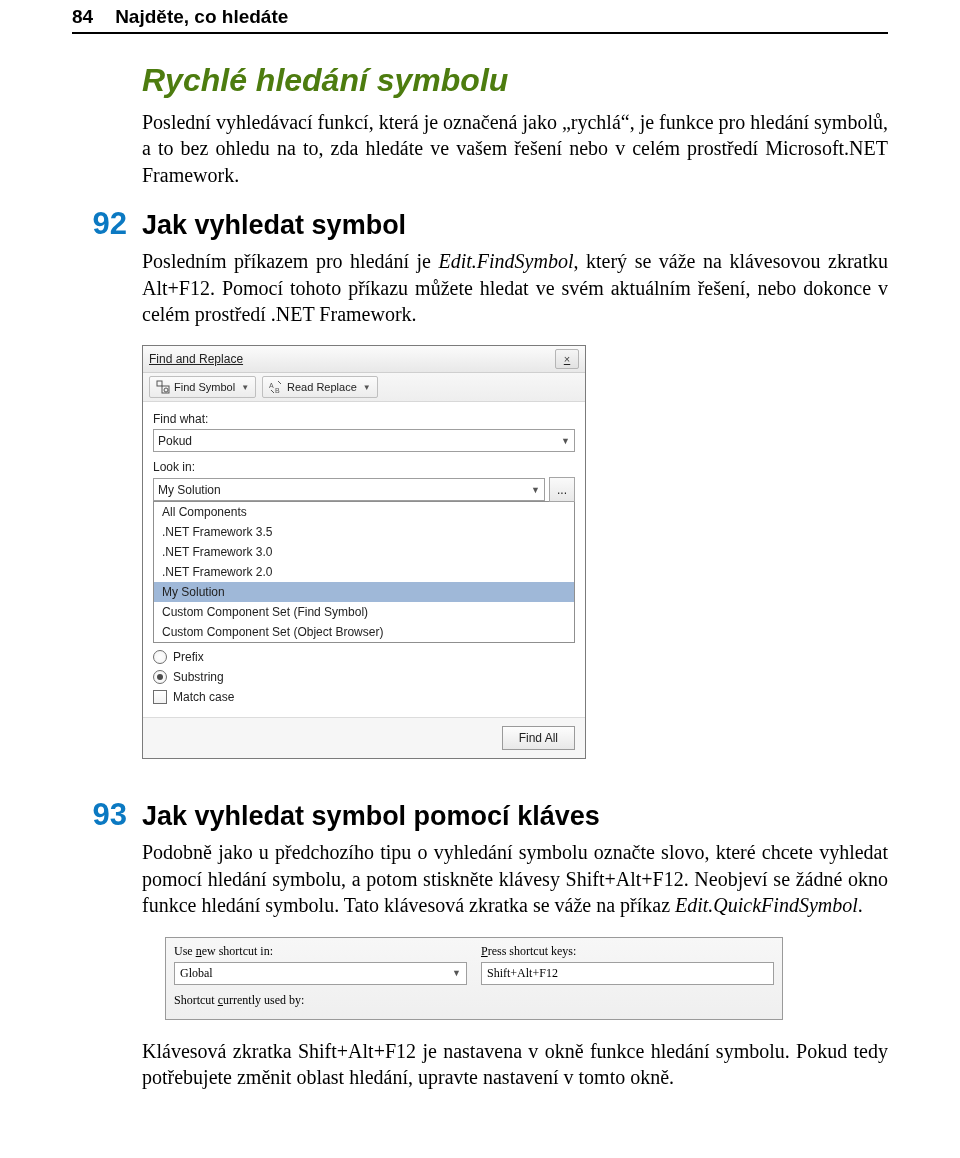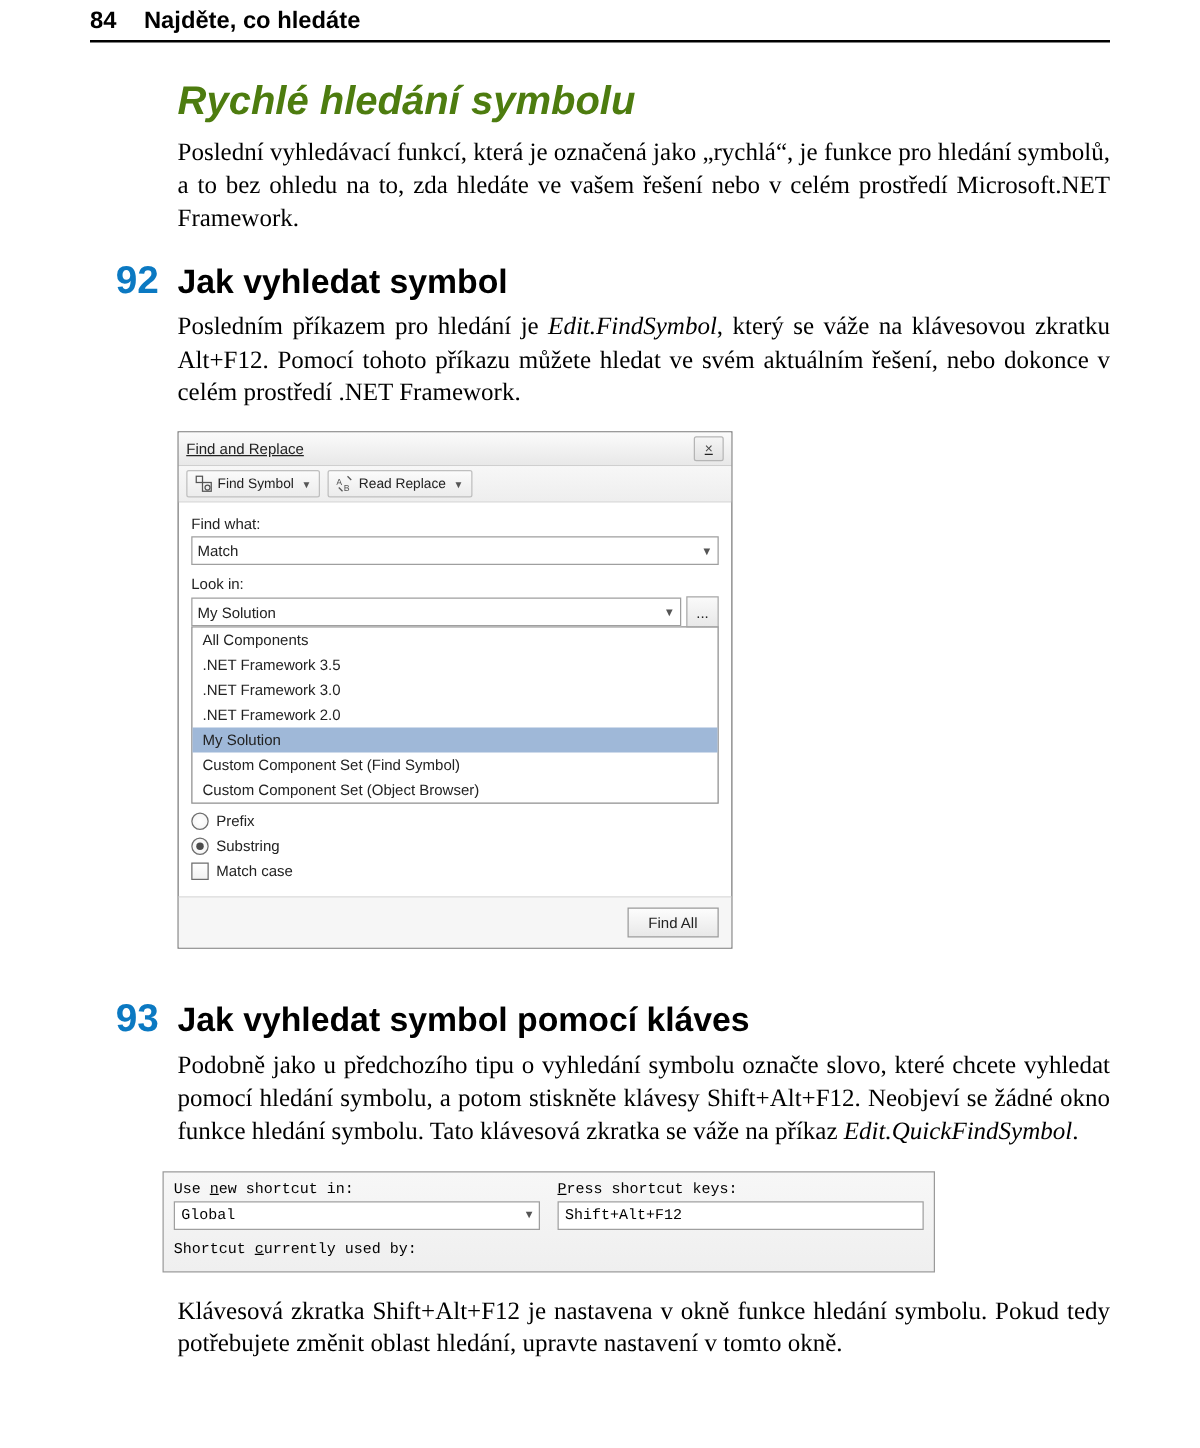--- a/index.html
+++ b/index.html
@@ -182,24 +182,24 @@
     border: 1px solid #9a9a9a;
     background: linear-gradient(#fdfdfd,#e8e8e8);
     padding: 0 16px;
     display: flex; align-items: center;
     font-size: 12px;
     cursor: pointer;
   }
 
   
   .dlg2 {
-    margin-left: 58px;
+    margin-left: 93px;
     width: 600px;
     border: 1px solid #9a9a9a;
-    font-family: Liberation Mono, monospace;
+    font-family: Liberation Serif, serif;
     font-size: 12px;
     background: linear-gradient(#f7f7f7,#efefef);
     padding: 6px 8px 8px 8px;
   }
   .dlg2 .row { display: flex; gap: 14px; }
   .dlg2 .col { flex: 1; display: flex; flex-direction: column; }
   .dlg2 .lbl { font-size: 12px; margin-bottom: 3px; }
   .dlg2 .lbl .u { text-decoration: underline; }
   .dlg2 .field {
     height: 21px;
@@ -272,21 +272,21 @@
               <path d="M12 4 L9 1" stroke="#555" fill="none"></path>
             </svg>
         </span>
         <span>Read Replace</span>
         <span class="dd">▼</span>
       </div>
     </div>
     <div class="body">
       <span class="lbl"><span>Find what:</span></span>
       <div class="field val">
-        <span>Match</span>
+        <span>Pokud</span>
         <span class="arrow">▼</span>
       </div>
 
       <span class="lbl" style="margin-top:8px;"><span>Look in:</span></span>
       <div class="lookrow">
         <div class="field val">
           <span>My Solution</span>
           <span class="arrow">▼</span>
         </div>
         <div class="dotsbtn">

